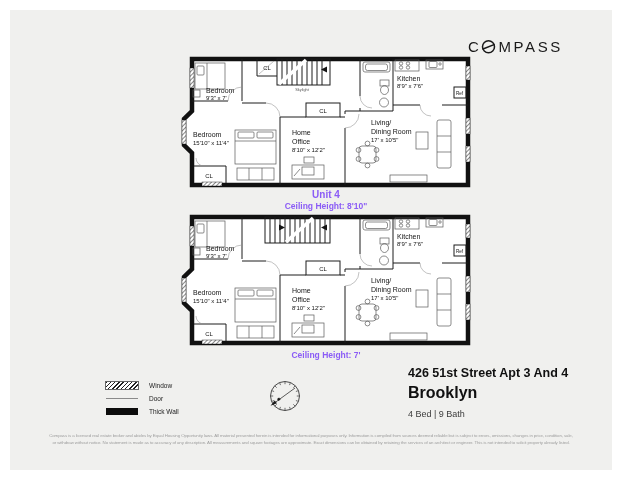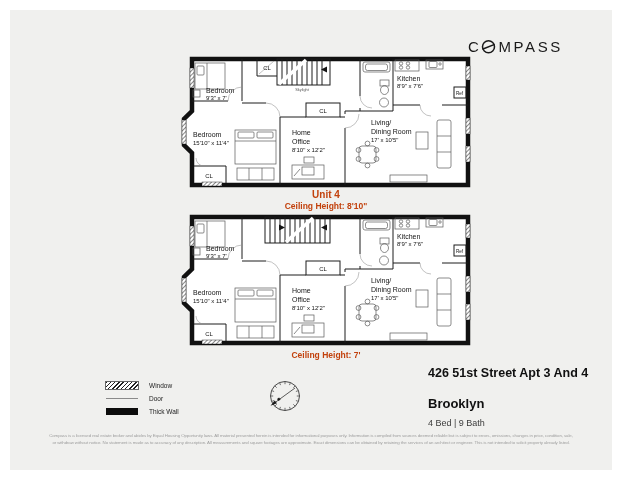--- a/index.html
+++ b/index.html
@@ -7,21 +7,21 @@
        font-family:"Liberation Sans",sans-serif;color:#161616}
   .panel{position:absolute;left:10px;top:10px;width:602px;height:460px;background:#f0f0ee}
   
   .logo{position:absolute;left:468px;top:38px;display:flex;align-items:center;
         font-size:15px;font-weight:500;letter-spacing:2.6px;color:#191919}
   .logo svg{margin:0 2px 0 0}
   
   .plan{position:absolute;left:180px;width:292px;height:132px}
   #plan0{top:56px}
   #plan1{top:214px}
-  .caption{position:absolute;left:180px;width:292px;text-align:center;color:#c2410c}
+  .caption{position:absolute;left:180px;width:292px;text-align:center;color:#8b5cf6}
   #cap0{top:189px}
   #cap1{top:349px}
   .caption .u{font-size:10px;font-weight:700}
   .caption .c{font-size:8.5px;font-weight:700;margin-top:1px}
   
   .plan svg .w1{stroke:#1c1c1c;stroke-width:1;fill:none}
   .plan svg .f{stroke:#5a5a5a;stroke-width:0.7;fill:none}
   .plan svg .door{stroke:#8f8f8f;stroke-width:0.55;fill:none}
   .plan svg text{fill:#141414}
   .plan svg .t7{font-size:7px}
@@ -32,23 +32,23 @@
   
   .legend{position:absolute;left:106px;top:379px;font-size:6.5px;color:#222}
   .lrow{display:flex;align-items:center;height:13px}
   .lsw{width:32px;margin-right:11px}
   .sw-window{height:7px;background:repeating-linear-gradient(135deg,#222 0 1px,#ffffff 1px 3px);outline:0.5px solid #666}
   .sw-door{height:1px;background:#8a8a8a}
   .sw-wall{height:7px;background:#0c0c0c}
   
   .rose{position:absolute;left:266px;top:377px}
   
-  .address{position:absolute;left:428px;top:366px;color:#101010}
+  .address{position:absolute;left:408px;top:366px;color:#101010}
   .address .a1{font-size:12.5px;font-weight:700}
-  .address .a2{font-size:13px;font-weight:700;margin-top:16px}
+  .address .a2{font-size:16px;font-weight:700;margin-top:4px}
   .address .bb{font-size:9px;font-weight:400;color:#3c3c3c;margin-top:7px}
   
   .disc{position:absolute;left:10px;top:432px;width:602px;text-align:center;
         font-size:4.4px;line-height:7.4px;letter-spacing:-0.1px;color:#9e9e9e}
   .disc div{white-space:nowrap}
 </style>
 </head>
 <body>
 
 <div class="panel"></div>

